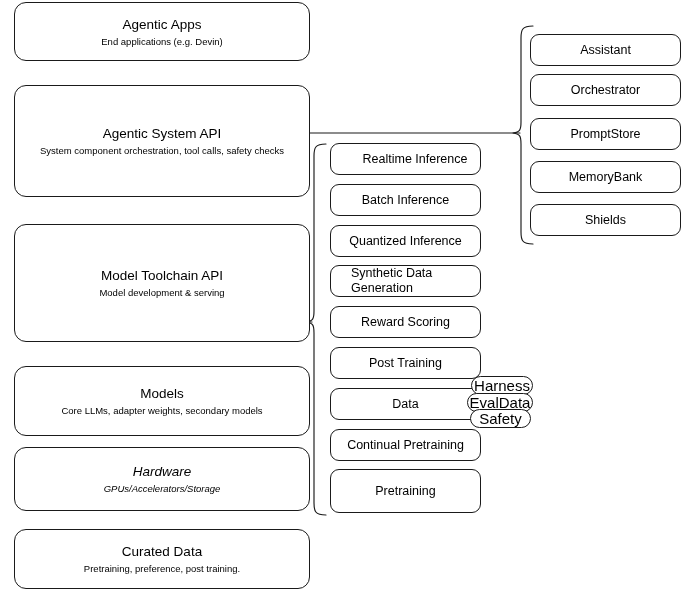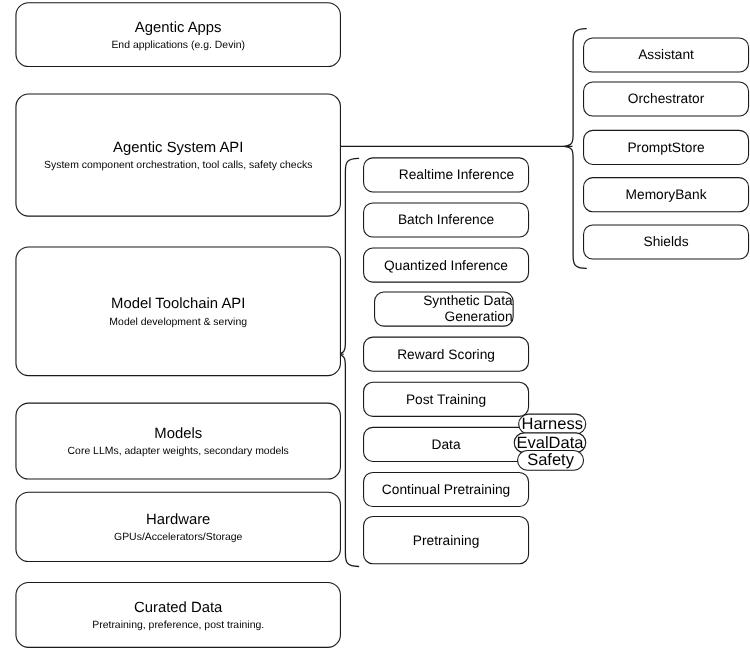--- a/index.html
+++ b/index.html
@@ -52,21 +52,21 @@
     position: absolute;
     box-sizing: border-box;
     border: 1px solid #1a1a1a;
     border-radius: 9px;
     background: #ffffff;
     display: flex;
     align-items: center;
     justify-content: center;
     font-size: 12.5px;
     line-height: 15px;
-    text-align: right;
+    text-align: left;
     color: #000;
   }
 
   
   .tag-pill {
     position: absolute;
     box-sizing: border-box;
     border: 1px solid #1a1a1a;
     border-radius: 11px;
     background: #ffffff;
@@ -138,40 +138,40 @@
   <div class="layer-box" style="top:224px; height:118px;">
     <div class="layer-title">Model Toolchain API</div>
     <div class="layer-sub">Model development &amp; serving</div>
   </div>
 
   <div class="layer-box" style="top:366px; height:70px;">
     <div class="layer-title">Models</div>
     <div class="layer-sub">Core LLMs, adapter weights, secondary models</div>
   </div>
 
-  <div class="layer-box" style="top:447px; height:64px;">
+  <div class="layer-box" style="top:447px; height:64px;font-style:italic;">
     <div class="layer-title">Hardware</div>
     <div class="layer-sub">GPUs/Accelerators/Storage</div>
   </div>
 
   <div class="layer-box" style="top:529px; height:60px;">
     <div class="layer-title">Curated Data</div>
     <div class="layer-sub">Pretraining, preference, post training.</div>
   </div>
 
   <div class="pill-box" style="left:330px; top:143px; width:151px; height:32px;padding-left:19px;">
     <span>Realtime Inference</span>
   </div>
   <div class="pill-box" style="left:330px; top:184px; width:151px; height:32px;">
     <span>Batch Inference</span>
   </div>
   <div class="pill-box" style="left:330px; top:225px; width:151px; height:32px;">
     <span>Quantized Inference</span>
   </div>
-  <div class="pill-box" style="left:340px; top:265px; width:127px; height:32px;padding-left:20px;">
+  <div class="pill-box" style="left:330px; top:265px; width:151px; height:32px;padding-left:20px;">
     <span>Synthetic Data Generation</span>
   </div>
   <div class="pill-box" style="left:330px; top:306px; width:151px; height:32px;">
     <span>Reward Scoring</span>
   </div>
   <div class="pill-box" style="left:330px; top:347px; width:151px; height:32px;">
     <span>Post Training</span>
   </div>
   <div class="pill-box" style="left:330px; top:388px; width:151px; height:32px;">
     <span>Data</span>

